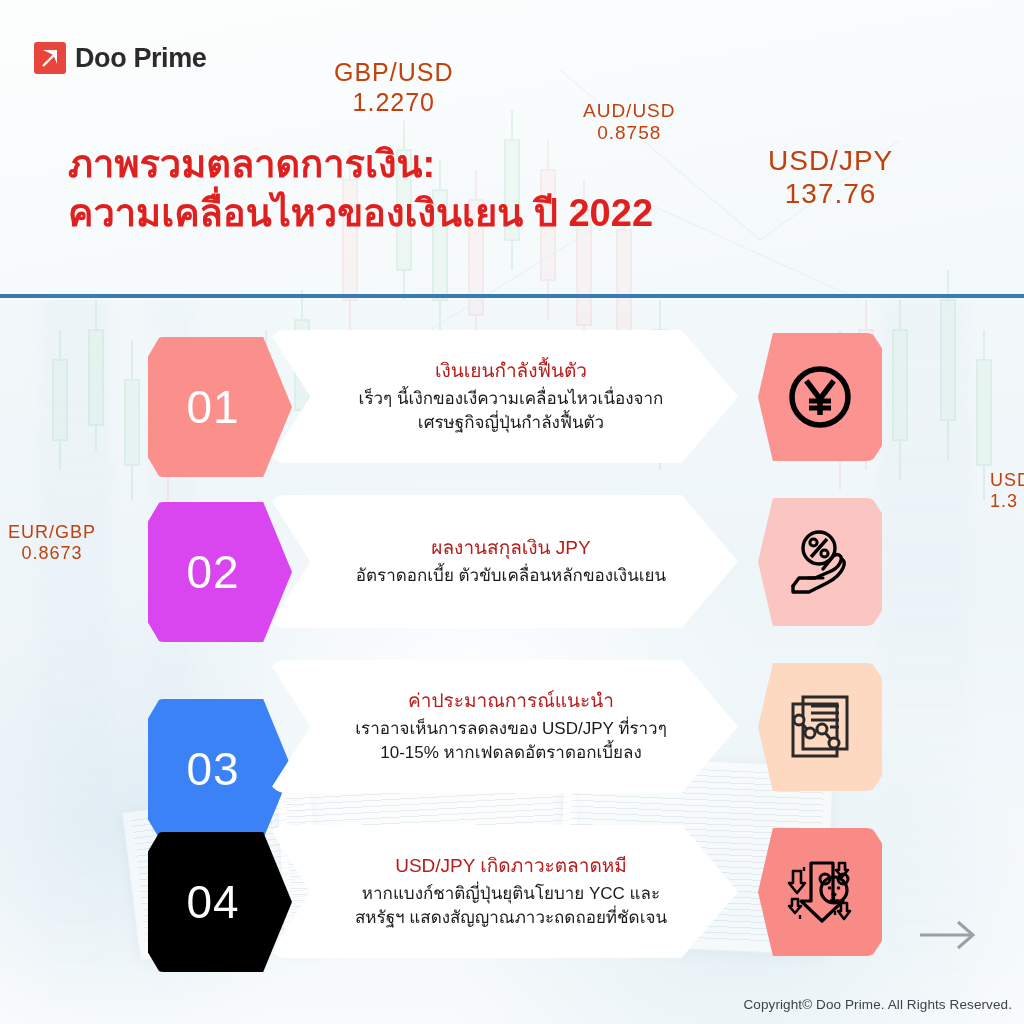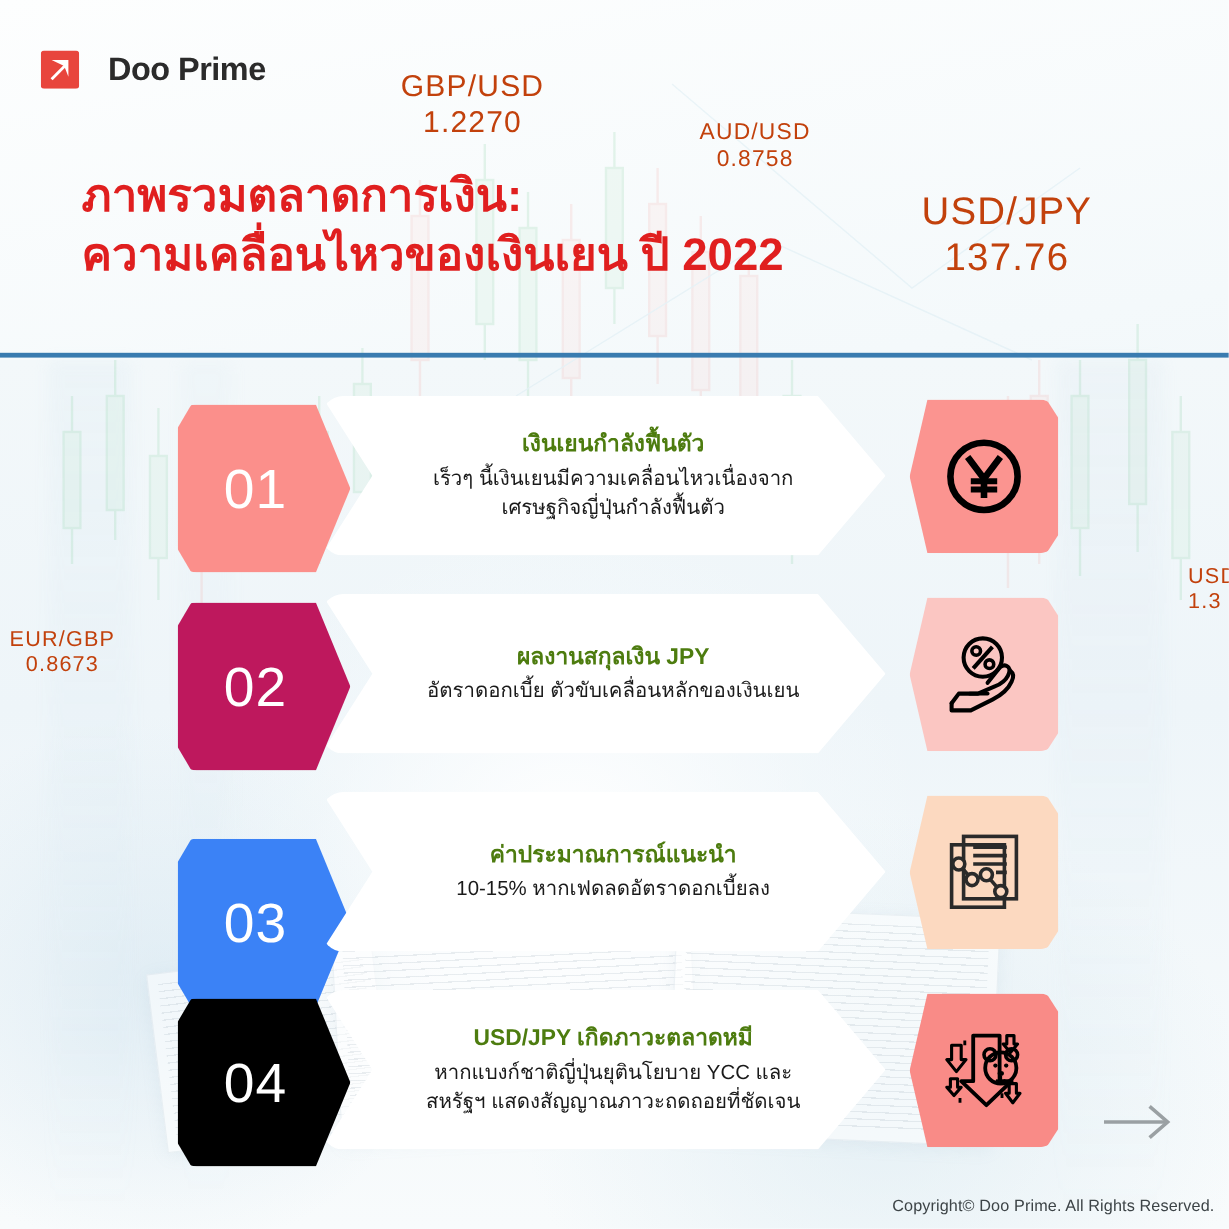--- a/index.html
+++ b/index.html
@@ -61,21 +61,21 @@
     font-weight: normal;
     letter-spacing: 1px;
     line-height: 1.18;
     text-align: center;
     user-select: none;
   }
 
   
   .logo-wrap {
     position: absolute; left: 34px; top: 42px;
-    display: flex; align-items: center; gap: 24px;
+    display: flex; align-items: center; gap: 9px;
   }
   .logo-mark { width: 32px; height: 32px; display: block; }
   .logo-text {
     font-size: 27px; font-weight: bold; color: #2b2b2b;
     letter-spacing: -0.4px;
   }
 
   .headline {
     position: absolute; left: 68px; top: 140px; width: 830px;
     color: #e01f1f;
@@ -116,21 +116,21 @@
     width: 470px; height: 133px;
     background: #ffffff;
     clip-path: polygon(0% 0%, 88% 0%, 100% 50%, 88% 100%, 0% 100%, 9% 50%);
     display: flex; flex-direction: column;
     align-items: center; justify-content: center;
     padding: 0 46px 0 62px;
     border-radius: 18px;
     text-align: center;
   }
   .card-title {
-    color: #4d7c0f; font-size: 19px; font-weight: bold;
+    color: #b91c1c; font-size: 19px; font-weight: normal;
     line-height: 1.35; margin-bottom: 3px;
   }
   .card-body {
     color: #1a1a1a; font-size: 17px; font-weight: 400;
     line-height: 1.40;
   }
 
   
   .icon-badge {
     position: absolute; left: 758px; top: 3px;
@@ -213,21 +213,21 @@
 </svg>
 
 <div class="quote" style="left:334px; top:58px;  font-size:25px;">
   <div>GBP/USD</div>
     <div>1.2270</div>
 </div>
 <div class="quote" style="left:583px; top:100px; font-size:19px;">
   <div>AUD/USD</div>
     <div>0.8758</div>
 </div>
-<div class="quote" style="left:768px; top:158px; font-size:32px;">
+<div class="quote" style="left:768px; top:144px; font-size:28px;">
   <div>USD/JPY</div>
     <div>137.76</div>
 </div>
 <div class="quote" style="left:8px;   top:488px; font-size:18px;margin-top:34px;">
   <div>EUR/GBP</div>
     <div>0.8673</div>
 </div>
 <div class="quote" style="left:990px; top:470px; font-size:18px; text-align:left;">
   <div>USD</div>
     <div>1.3</div>
@@ -250,36 +250,36 @@
 <div class="divider"></div>
 
 <div class="rows">
 
   <div class="row">
     <div class="num-badge" style="background:#fb8f8b;">
       <span>01</span>
     </div>
     <div class="card">
       <div class="card-title">เงินเยนกำลังฟื้นตัว</div>
-      <div class="card-body">เร็วๆ นี้เงินเยนมีความเคลื่อนไหวเนื่องจาก</div>
+      <div class="card-body">เร็วๆ นี้เงิกของเงีความเคลื่อนไหวเนื่องจาก</div>
       <div class="card-body">เศรษฐกิจญี่ปุ่นกำลังฟื้นตัว</div>
     </div>
     <div class="icon-badge" style="background:#fb9490;">
       <svg width="72" height="72" viewBox="0 0 72 72">
         <circle cx="36" cy="36" r="28" fill="none" stroke="#000" stroke-width="5.5"></circle>
         <path d="M24 22 L36 38 L48 22" fill="none" stroke="#000" stroke-width="5.5" stroke-linecap="square"></path>
         <line x1="36" y1="38" x2="36" y2="54" stroke="#000" stroke-width="5.5"></line>
         <line x1="25" y1="40" x2="47" y2="40" stroke="#000" stroke-width="5"></line>
         <line x1="25" y1="47" x2="47" y2="47" stroke="#000" stroke-width="5"></line>
       </svg>
     </div>
   </div>
 
   <div class="row">
-    <div class="num-badge" style="background:#be185d;">
+    <div class="num-badge" style="background:#d946ef;">
       <span>02</span>
     </div>
     <div class="card">
       <div class="card-title">ผลงานสกุลเงิน JPY</div>
       <div class="card-body">อัตราดอกเบี้ย ตัวขับเคลื่อนหลักของเงินเยน</div>
     </div>
     <div class="icon-badge" style="background:#fbc6c2;">
       <svg width="74" height="72" viewBox="0 0 74 72">
         <circle cx="36" cy="22" r="16" fill="none" stroke="#000" stroke-width="3.4"></circle>
         <line x1="28" y1="31" x2="44" y2="13" stroke="#000" stroke-width="3.4"></line>
@@ -291,20 +291,21 @@
       </svg>
     </div>
   </div>
 
   <div class="row">
     <div class="num-badge" style="background:#3b82f6;margin-top:32px;">
       <span>03</span>
     </div>
     <div class="card">
       <div class="card-title">ค่าประมาณการณ์แนะนำ</div>
+      <div class="card-body">เราอาจเห็นการลดลงของ USD/JPY ที่ราวๆ</div>
       <div class="card-body">10-15% หากเฟดลดอัตราดอกเบี้ยลง</div>
     </div>
     <div class="icon-badge" style="background:#fcd9c0;">
       <svg width="72" height="74" viewBox="0 0 72 74">
         <rect x="9" y="14" width="44" height="52" fill="none" stroke="#2a2a2a" stroke-width="3"></rect>
         <rect x="19" y="7" width="44" height="52" fill="none" stroke="#2a2a2a" stroke-width="3"></rect>
         <line x1="27" y1="16" x2="55" y2="16" stroke="#2a2a2a" stroke-width="3"></line>
         <line x1="27" y1="23" x2="55" y2="23" stroke="#2a2a2a" stroke-width="3"></line>
         <line x1="27" y1="30" x2="55" y2="30" stroke="#2a2a2a" stroke-width="3"></line>
         <line x1="46" y1="37" x2="55" y2="37" stroke="#2a2a2a" stroke-width="3"></line>

